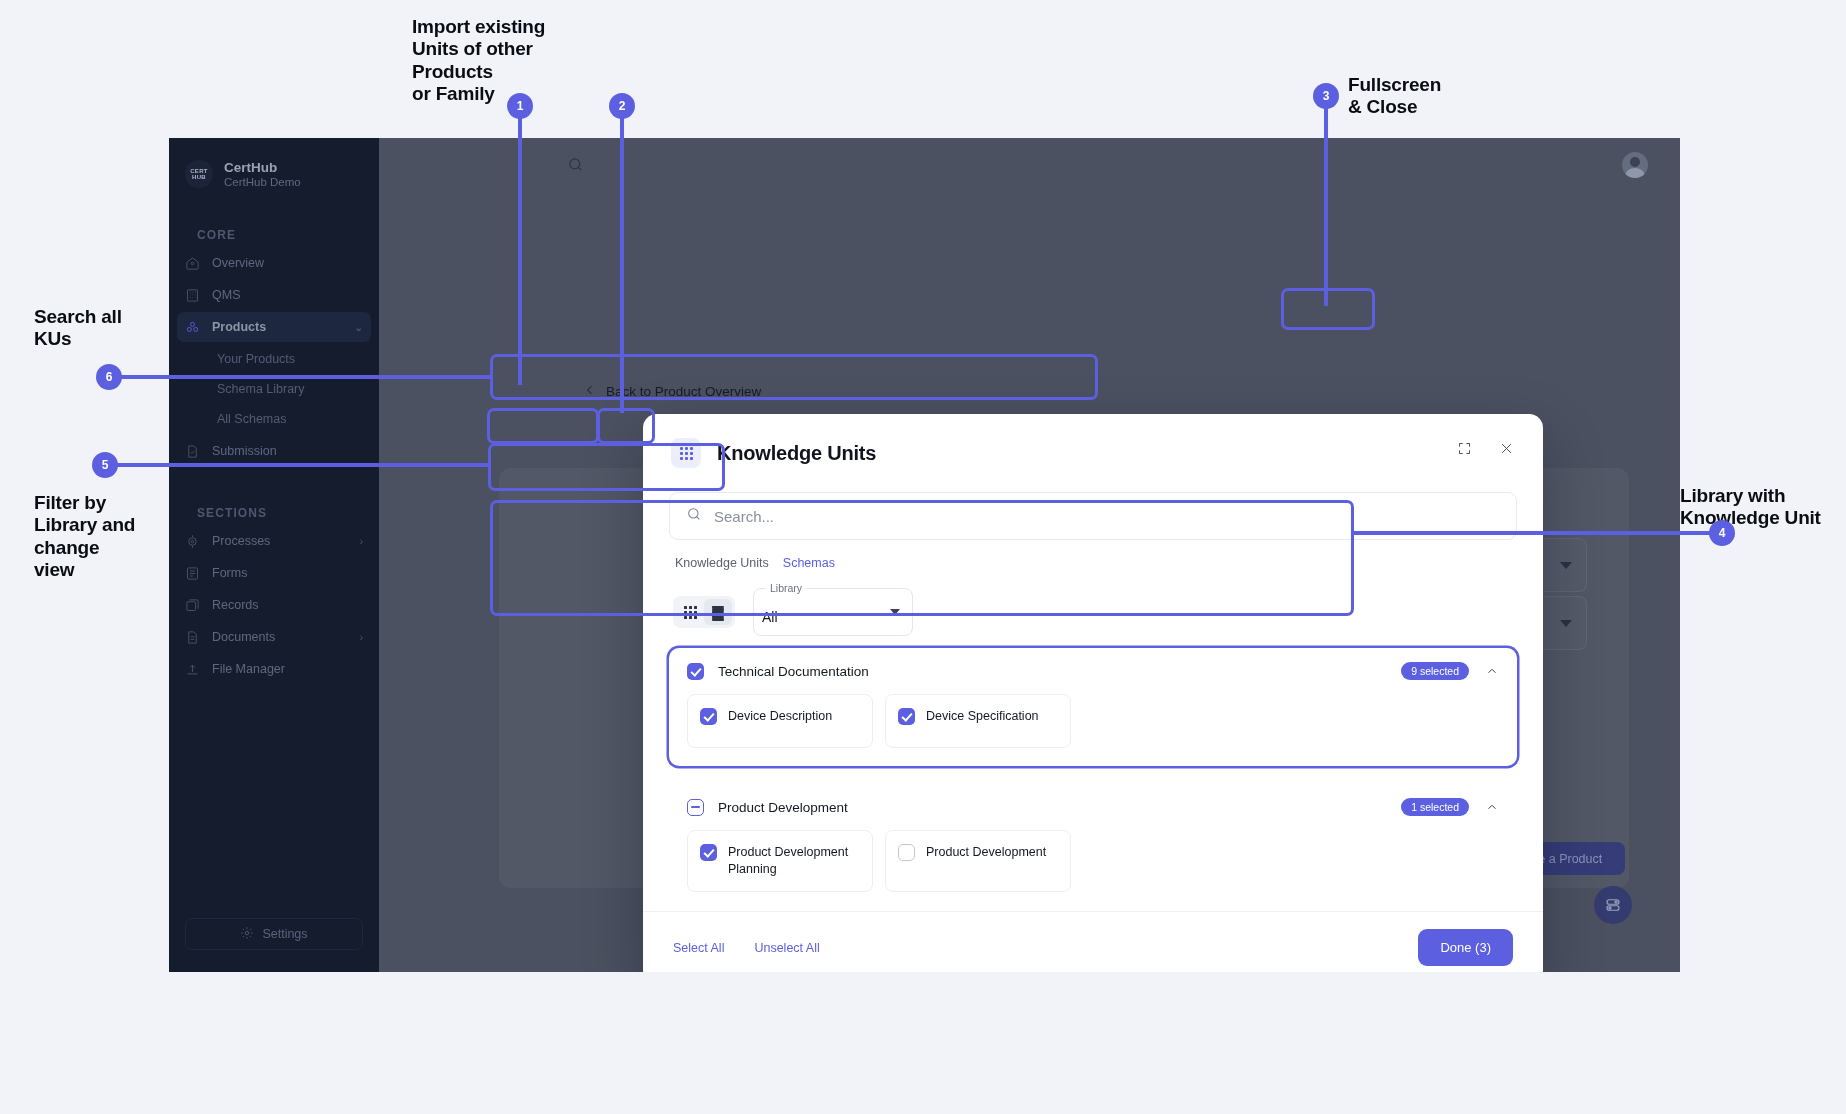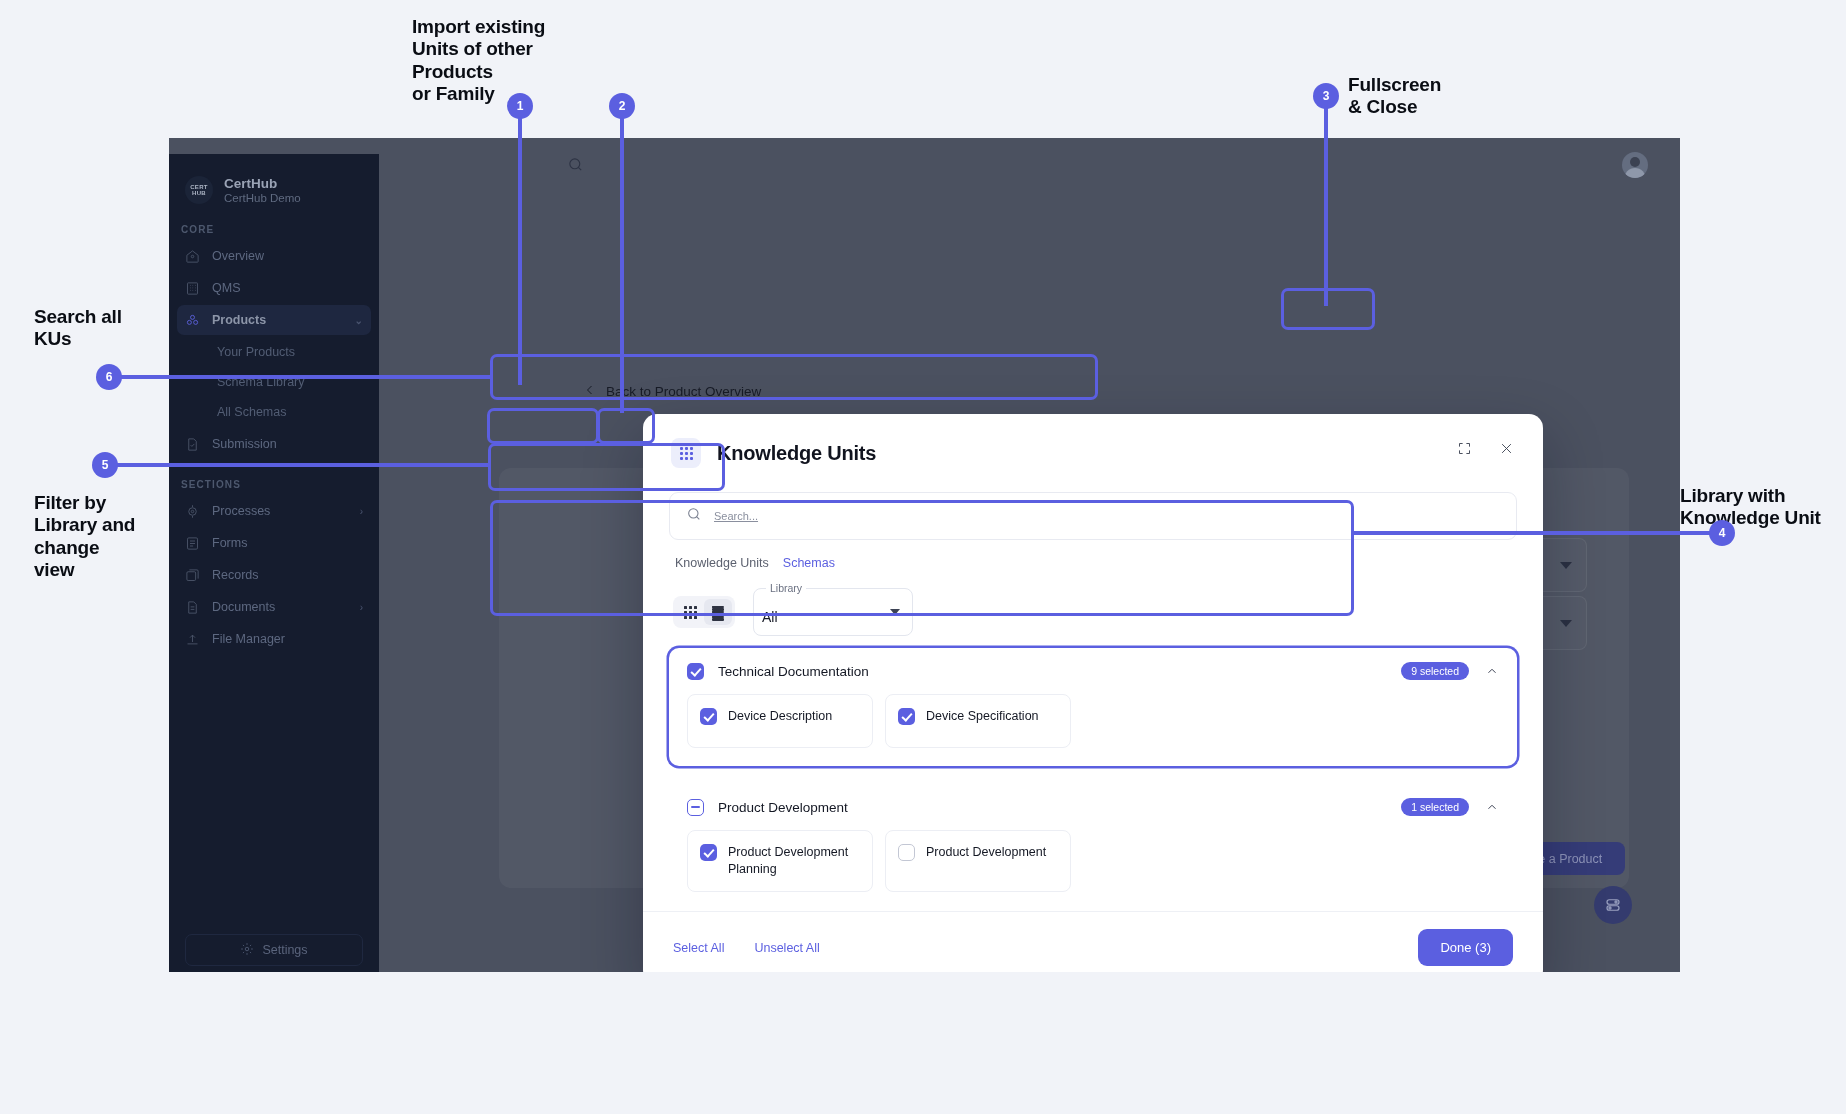--- a/index.html
+++ b/index.html
@@ -14,38 +14,38 @@
   
   .app-window {
     position: absolute; left: 169px; top: 138px;
     width: 1511px; height: 834px;
     background: #4b5160;
     overflow: hidden;
   }
 
   
   .sidebar {
-    position: absolute; left: 0; top: 16px; width: 210px; height: 834px;
+    position: absolute; left: 0; top: 0; width: 210px; height: 834px;
     background: #151c2e;
   }
   .brand { display: flex; align-items: center; gap: 11px; padding: 22px 16px 0 16px; }
   .brand-logo {
     width: 28px; height: 28px; border-radius: 50%;
     background: #1b2438; display: flex; align-items: center; justify-content: center;
     flex-direction: column; color: #aeb6c6; font-size: 6px; font-weight: bold;
     line-height: 6px; letter-spacing: .3px;
   }
   .brand-text { display: flex; flex-direction: column; gap: 1px; }
   .brand-name { color: #9aa3b5; font-size: 13.5px; font-weight: 700; }
   .brand-sub { color: #5d6людь; }
   .brand-sub { color: #5f6a80; font-size: 11.5px; }
 
   .nav-group-label {
-    color: #4d586e; font-size: 10px; font-weight: 700; letter-spacing: 1.1px;
-    padding: 0 0 0 12px; margin-top: 20px; margin-bottom: 6px;
+    color: #4d586e; font-size: 12px; font-weight: 700; letter-spacing: 1.1px;
+    padding: 0 0 0 28px; margin-top: 40px; margin-bottom: 6px;
   }
   .nav-item {
     display: flex; align-items: center; gap: 12px;
     height: 30px; margin: 2px 8px; padding: 0 8px; border-radius: 7px;
     color: #5d6880; font-size: 12.5px; position: relative;
   }
   .nav-item.active { background: #1e2740; color: #8c95a8; font-weight: 600; }
   .nav-item.active .nav-ico svg { stroke: #5a5fd6; }
   .nav-ico { width: 15px; height: 15px; display:flex; align-items:center; justify-content:center; flex: 0 0 15px; }
   .nav-ico svg { width: 15px; height: 15px; stroke: #4a5368; fill: none; stroke-width: 1.5; }
@@ -131,21 +131,21 @@
     width: 30px; height: 30px; display: flex; align-items: center; justify-content: center;
   }
   .win-btn svg { width: 15px; height: 15px; stroke: #3f4554; fill: none; stroke-width: 1.5; }
 
   .search-row { padding: 0 26px; }
   .search-box {
     height: 48px; border: 1px solid #e8eaf1; border-radius: 9px;
     display: flex; align-items: center; padding: 0 16px; gap: 12px; background: #fff;
   }
   .search-box svg { width: 16px; height: 16px; stroke: #7a8090; fill: none; stroke-width: 1.6; flex:0 0 16px; }
-  .search-ph { color: #8a8f9e; font-size: 11px; text-decoration: underline; }
+  .search-ph { color: #8a8f9e; font-size: 15px; }
 
   .tabs { display: flex; gap: 10px; padding: 12px 30px 0 30px; }
   .tab { font-size: 12.5px; color: #5c616f; padding: 4px 2px; }
   .tab.active { color: #5b5fe0; }
 
   .tools-row { display: flex; align-items: center; gap: 18px; padding: 14px 30px 0 30px; }
   .view-toggle { display: flex; background: #f2f3f8; border-radius: 8px; padding: 3px; }
   .view-btn {
     width: 28px; height: 26px; border-radius: 6px; display:flex; align-items:center; justify-content:center;
   }

